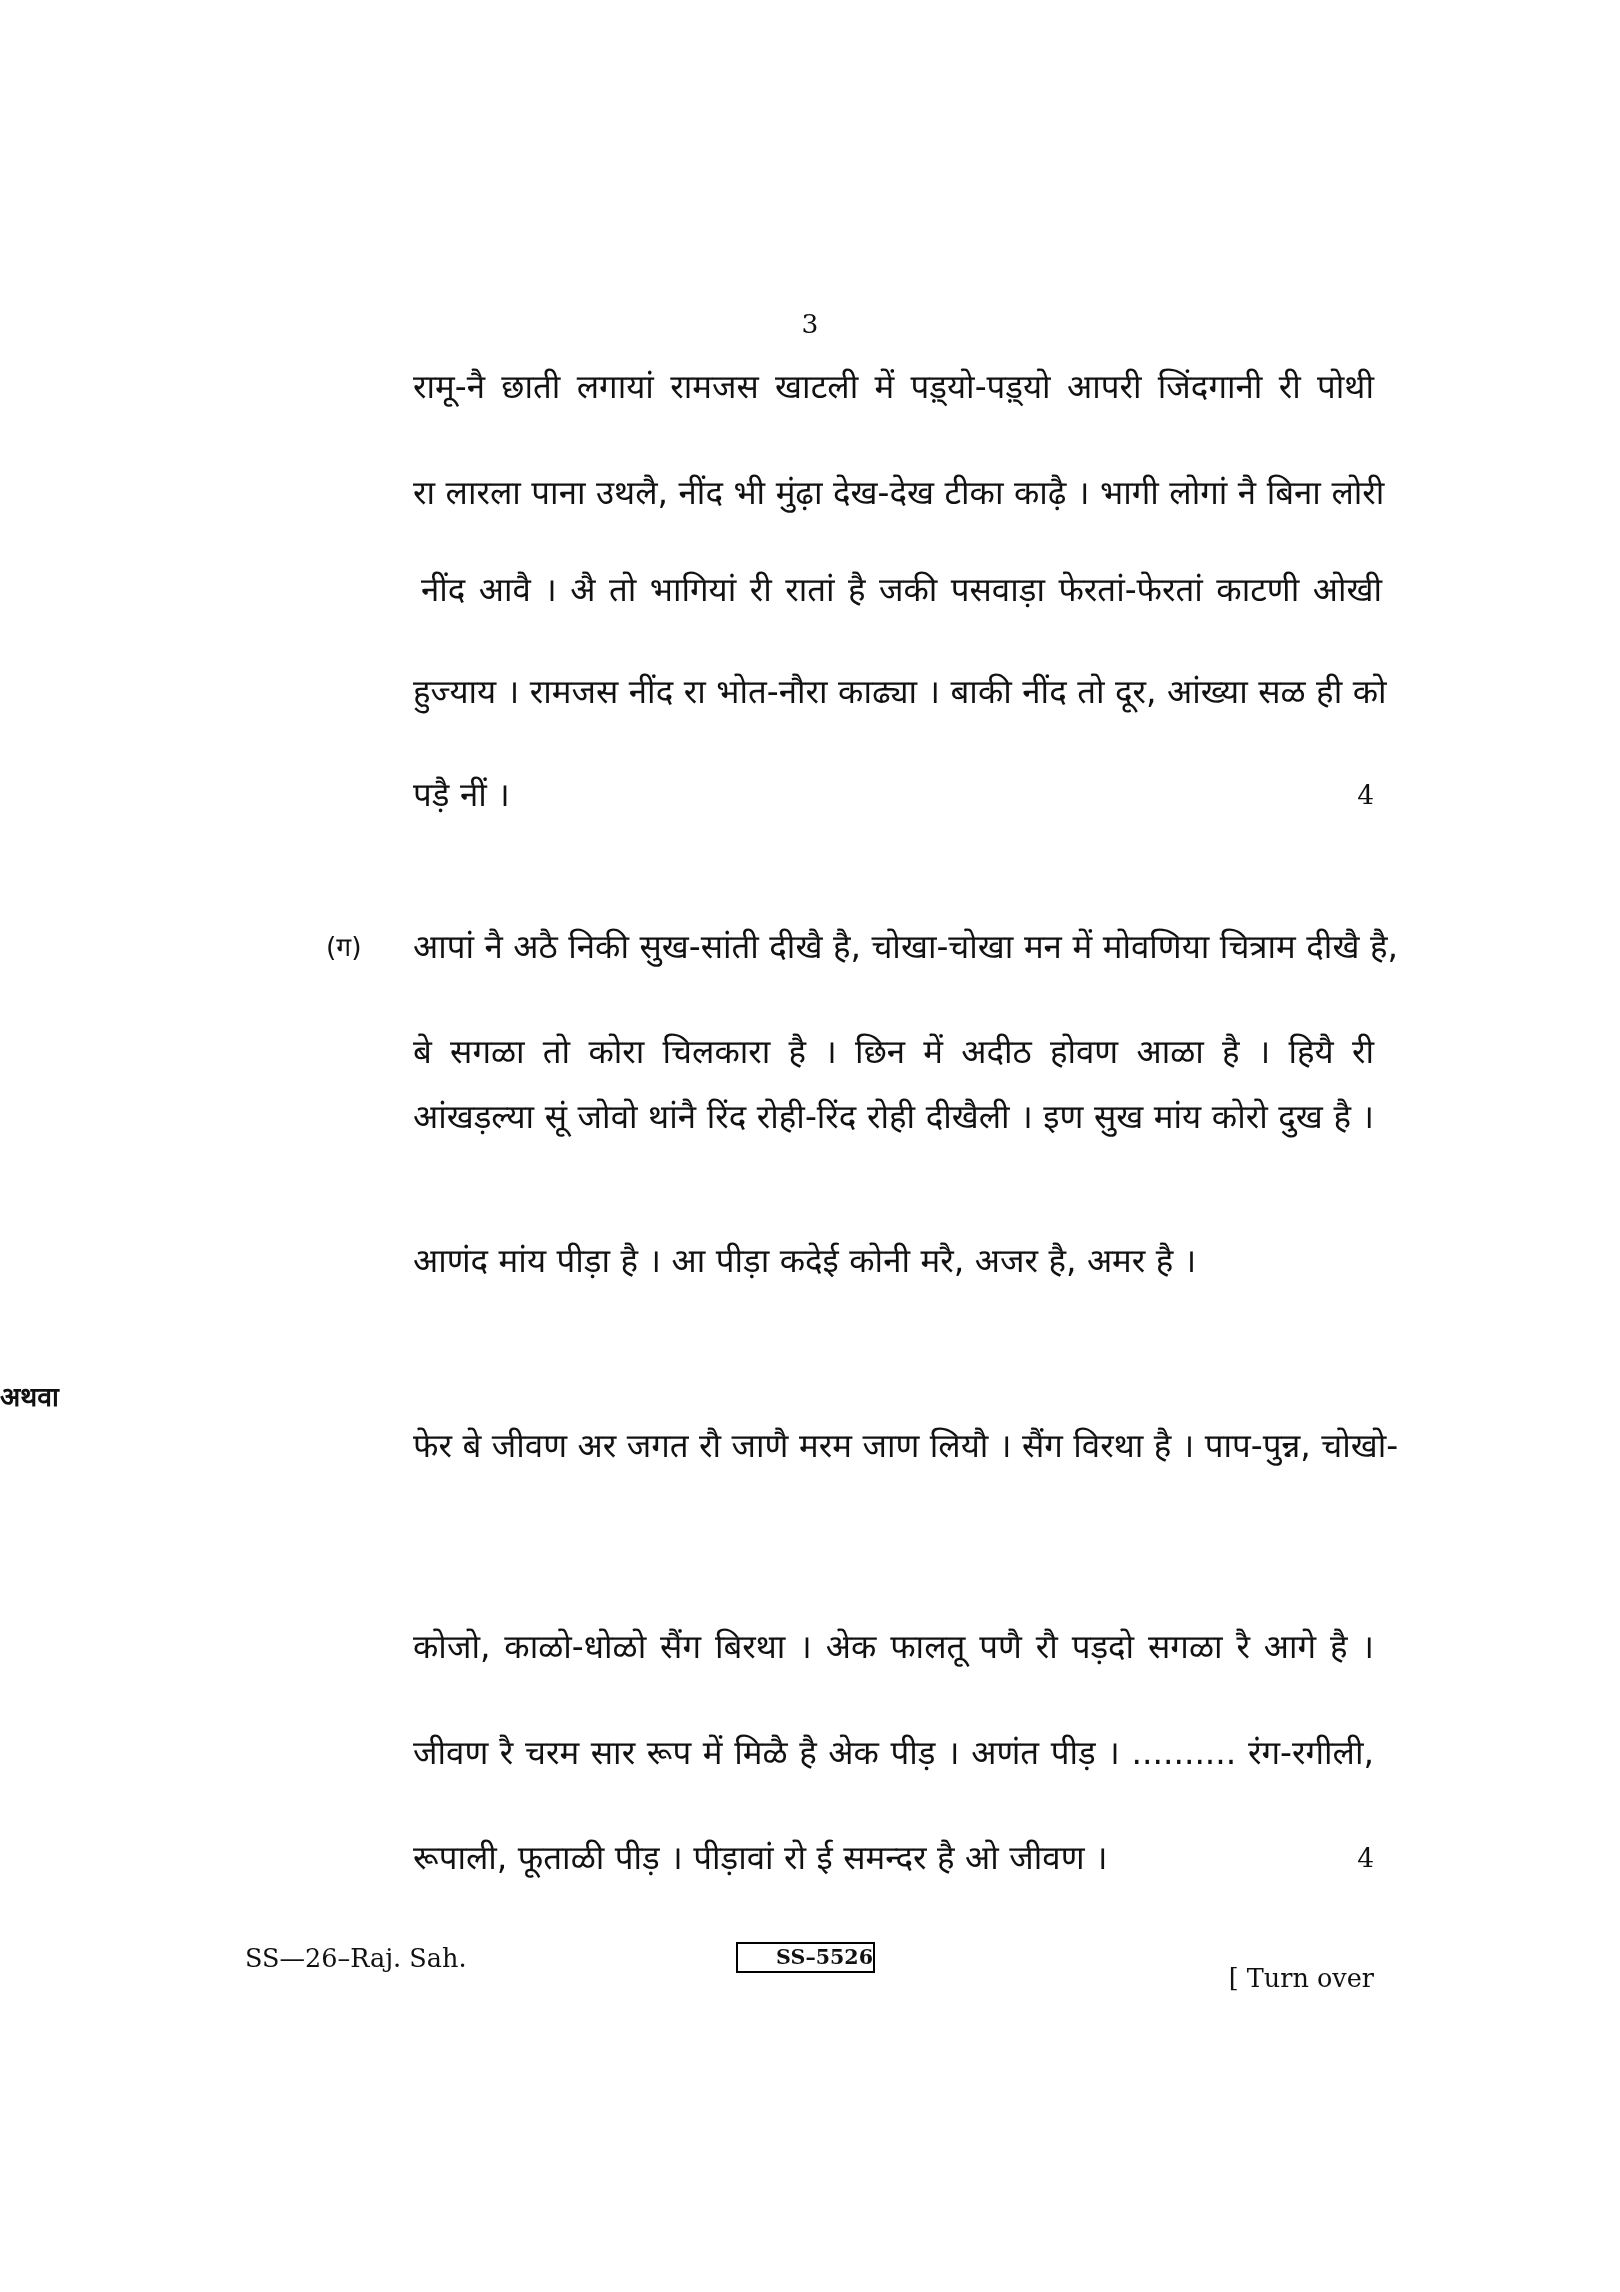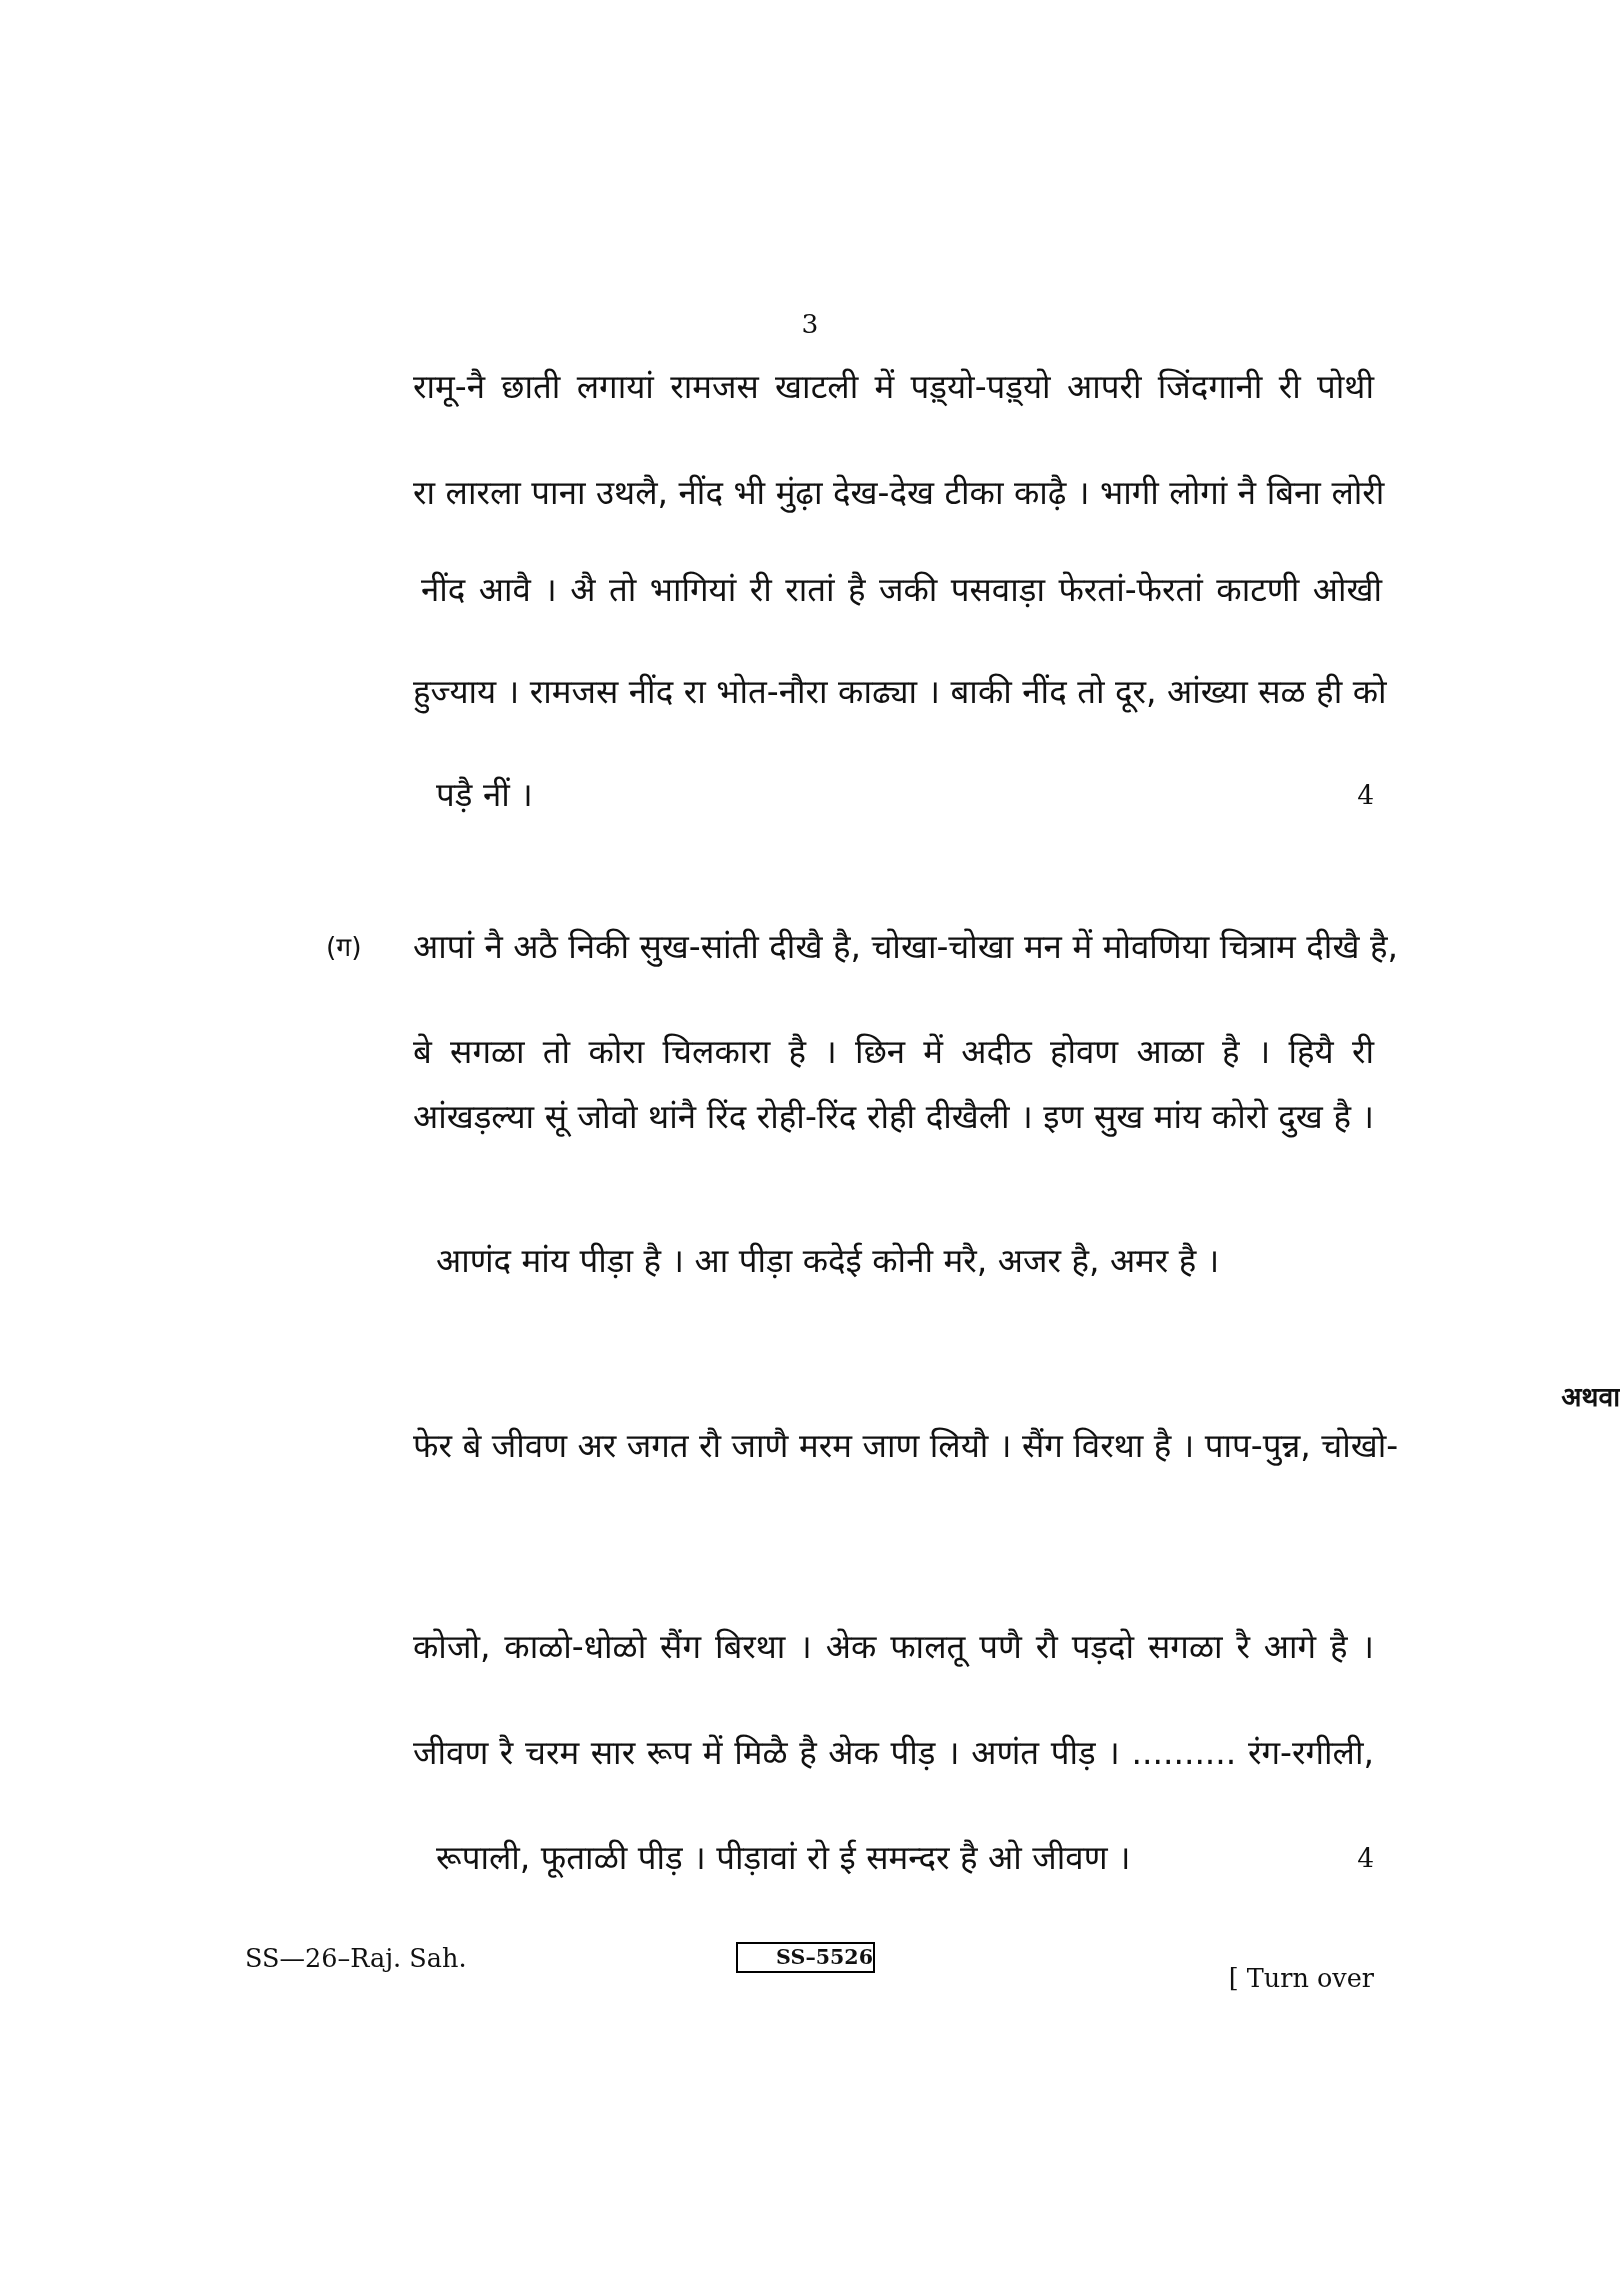--- a/index.html
+++ b/index.html
@@ -37,21 +37,20 @@
       height: 43px;
       font-size: 33px;
       line-height: 43px;
       white-space: nowrap;
       text-align: justify;
       text-align-last: justify;
       overflow: visible;
     }
     .line.last {
       text-align-last: left;
-      margin-left: 23px;
     }
     .marks {
       position: absolute;
       right: 0;
       top: 0;
       font-family: "DejaVu Serif", "Liberation Serif", serif;
       font-size: 26.5px;
       line-height: 43px;
     }
     .q-label {
@@ -59,21 +58,21 @@
       left: 326px;
       font-size: 26.5px;
       line-height: 43px;
       white-space: nowrap;
     }
     .heading {
       position: absolute;
       left: 0;
       width: 1620px;
       top: 1375px;
-      text-align: right;
+      text-align: left;
       font-weight: bold;
       font-size: 26.5px;
       line-height: 43px;
     }
     .footer {
       position: absolute;
       left: 245px;
       width: 1129px;
       top: 1941px;
       height: 35px;

